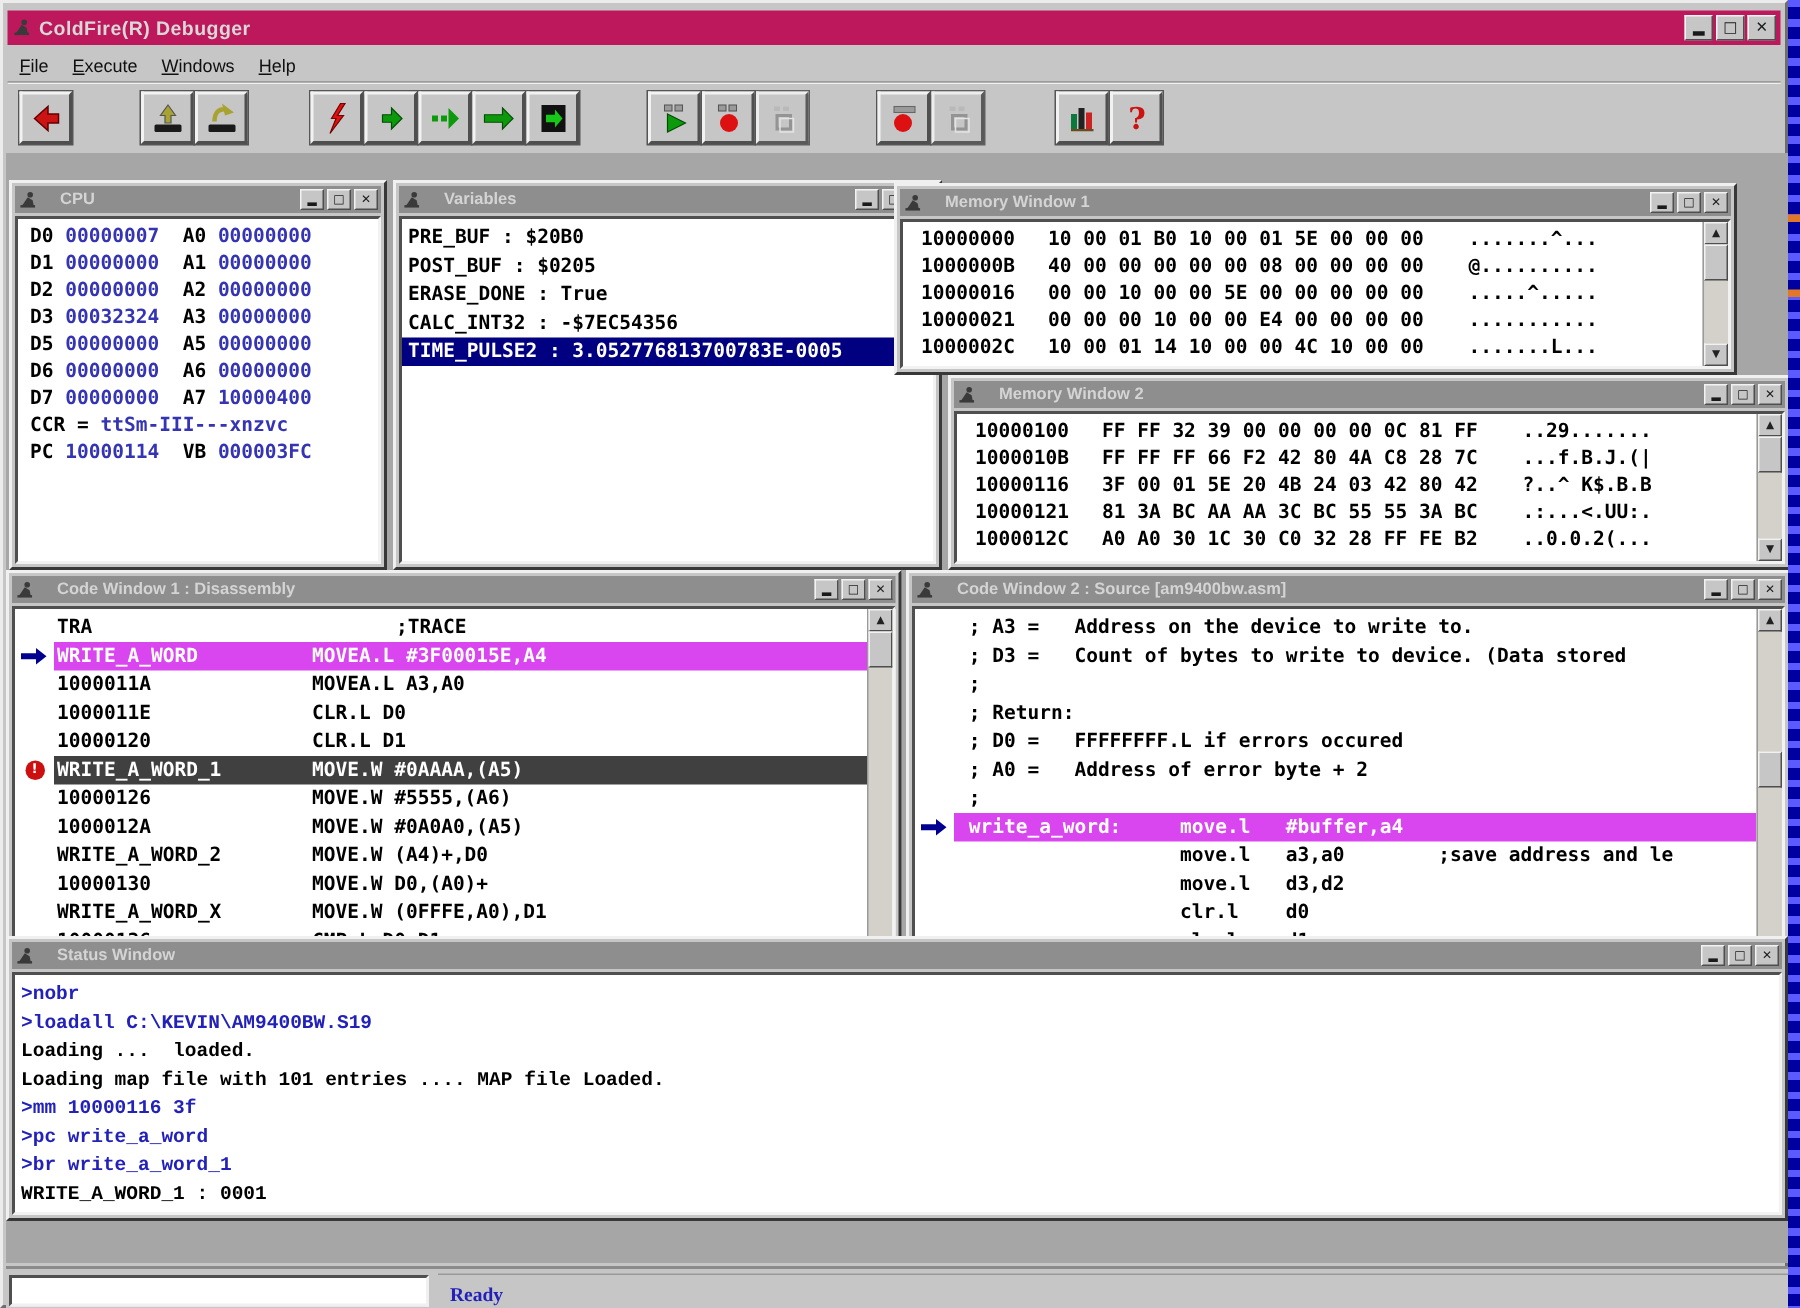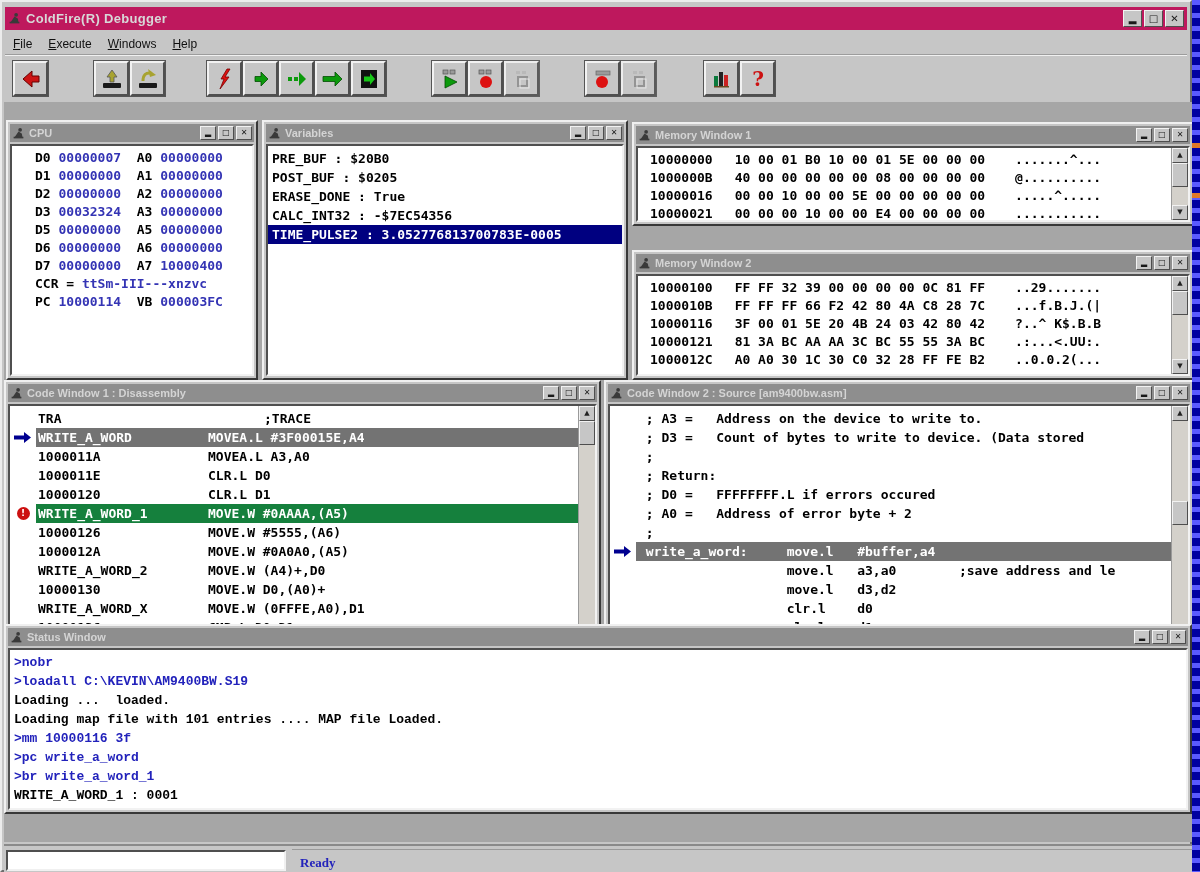--- a/index.html
+++ b/index.html
@@ -30,48 +30,48 @@
   .tgroup:nth-child(6){margin-left:48px}
   .tbtn{width:35px;height:35px;box-sizing:border-box;padding:0;background:#c6c6c6;border:2px solid;
         border-color:#f2f2f2 #4f4f4f #4f4f4f #f2f2f2;box-shadow:0 0 0 1px #555;
         display:flex;align-items:center;justify-content:center}
   .tbtn.tdis{opacity:.9}
   .ticon svg{display:block}
   
   .mdi{position:absolute;left:2px;top:100px;width:1188px;height:740px;background:#a6a6a6}
   .win{position:absolute;box-sizing:border-box;background:#c6c6c6;padding:2px;display:flex;flex-direction:column;
        border:2px solid;border-color:#f0f0f0 #383838 #383838 #f0f0f0}
-  .wtitle{height:18px;flex:none;background:#8e8e8e;display:flex;align-items:center;gap:4px;padding:0 2px}
+  .wtitle{height:18px;flex:none;background:#8e8e8e;display:flex;align-items:center;gap:15px;padding:0 2px}
   .wname{flex:1;color:#d4d4d4;font-size:11px;font-weight:bold;white-space:nowrap;overflow:hidden}
   .wicon{display:flex;align-items:center}
   .wbody{flex:1;margin-top:2px;border:2px solid;border-color:#4f4f4f #f2f2f2 #f2f2f2 #4f4f4f;
          background:#fff;display:flex;overflow:hidden}
   .wcontent{flex:1;overflow:hidden;position:relative;padding-top:3px}
   
   .vscroll{width:16px;flex:none;background:#d4d1cb;position:relative;border-left:1px solid #9a9a9a}
   .sbtn{position:absolute;left:0;right:0;height:15px;box-sizing:border-box;background:#c6c6c6;border:1px solid;
         border-color:#f2f2f2 #4e4e4e #4e4e4e #f2f2f2;font-family:"DejaVu Sans",sans-serif;
         font-size:7px;line-height:13px;text-align:center;color:#222}
   .sbtn.up{top:0}.sbtn.down{bottom:0}
   .sthumb{position:absolute;left:0;right:0;height:24px;box-sizing:border-box;background:#c6c6c6;border:1px solid;
           border-color:#f2f2f2 #4e4e4e #4e4e4e #f2f2f2}
   
   .mono{font-family:"DejaVu Sans Mono",monospace;font-weight:bold;font-size:13px;color:#000}
-  .cpu-line{white-space:pre;line-height:18px;padding-left:23px}
+  .cpu-line{white-space:pre;line-height:18px;padding-left:8px}
   .rval{color:#3434b4}
   .var-line{white-space:pre;line-height:19px;padding-left:4px}
   .var-line.sel{background:#000080;color:#fff}
   .mem-line{white-space:pre;line-height:18px;padding-left:12px}
   .mbytes{margin-left:22px}
   .mascii{margin-left:30px}
   .mrow{display:flex;line-height:19px;align-items:center}
   .gut{width:26px;flex:none;display:flex;align-items:center;justify-content:center;background:#fff}
   .cline{flex:1;white-space:pre;padding-left:2px}
-  .hl-blue{background:#737373;color:#fff}
-  .hl-red{background:#15803d;color:#fff}
+  .hl-blue{background:#d946ef;color:#fff}
+  .hl-red{background:#404040;color:#fff}
   .c1l{display:inline-block;width:170px}
   .c1c{margin-left:56px}
   .bp{width:13px;height:13px;border-radius:50%;background:#cc1010;color:#fff;font-size:9px;font-weight:bold;
       text-align:center;line-height:13px;font-family:"DejaVu Sans",sans-serif}
   .st-line{white-space:pre;line-height:19px;padding-left:4px;font-family:"Liberation Mono",monospace;
            font-weight:bold;font-size:13px}
   .st-blue{color:#2222bb}.st-black{color:#000000}
   
   .bottombar{position:absolute;left:2px;top:842px;width:1188px;height:30px;background:#c6c6c6;
              border-top:2px solid #8a8a8a}
@@ -308,21 +308,21 @@
           <div class="wcontent mono">
             <div class="var-line">PRE_BUF : $20B0</div>
             <div class="var-line">POST_BUF : $0205</div>
             <div class="var-line">ERASE_DONE : True</div>
             <div class="var-line">CALC_INT32 : -$7EC54356</div>
             <div class="var-line sel">TIME_PULSE2 : 3.052776813700783E-0005</div>
           </div>
         </div>
     </div>
 
-    <div class="win" style="left:628px;top:20px;width:562px;height:104px">
+    <div class="win" style="left:592px;top:20px;width:562px;height:128px">
       <div class="wtitle">
           <span class="wicon">
             <svg width="13" height="13" viewBox="0 0 16 16">
               <circle cx="10" cy="3.5" r="2.3" fill="#3a3a3a"></circle>
               <path d="M3 13 L8 5.5 L12 8 L13 13 Z" fill="#3a3a3a"></path>
               <rect x="2" y="12" width="12" height="2" fill="#3a3a3a"></rect>
             </svg>
           </span>
           <span class="wname">Memory Window 1</span>
           <span class="wbtns">

